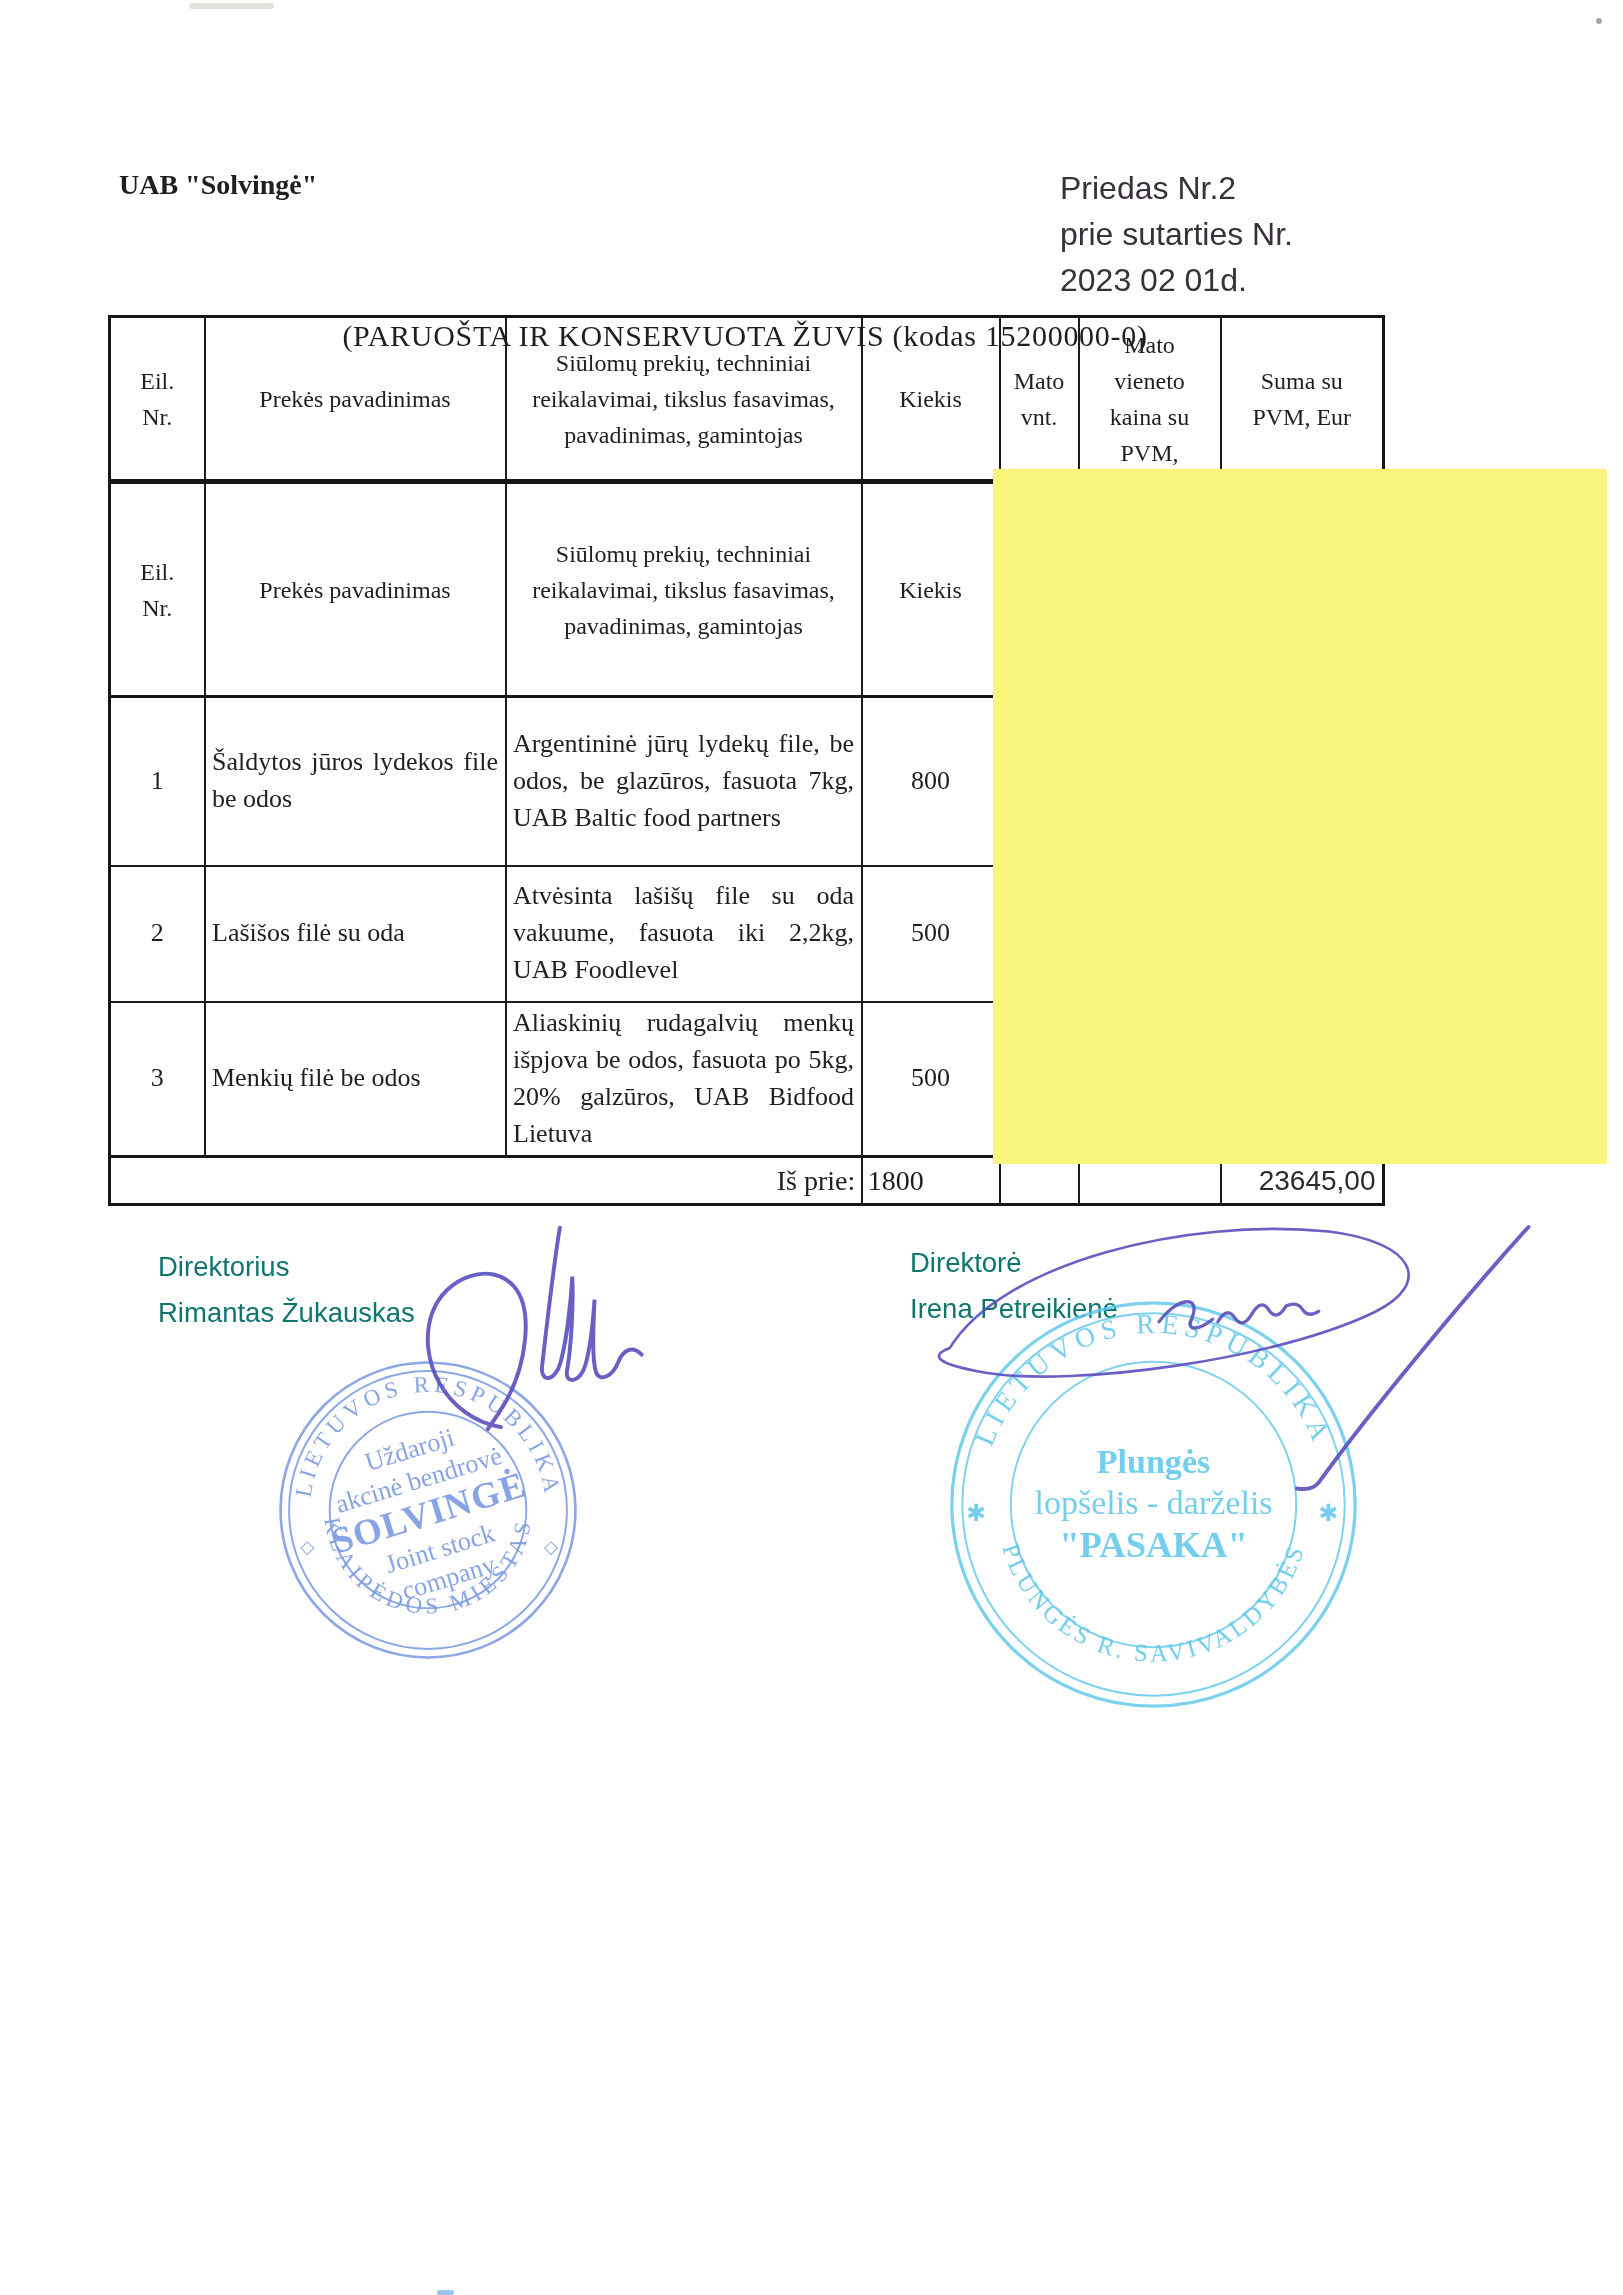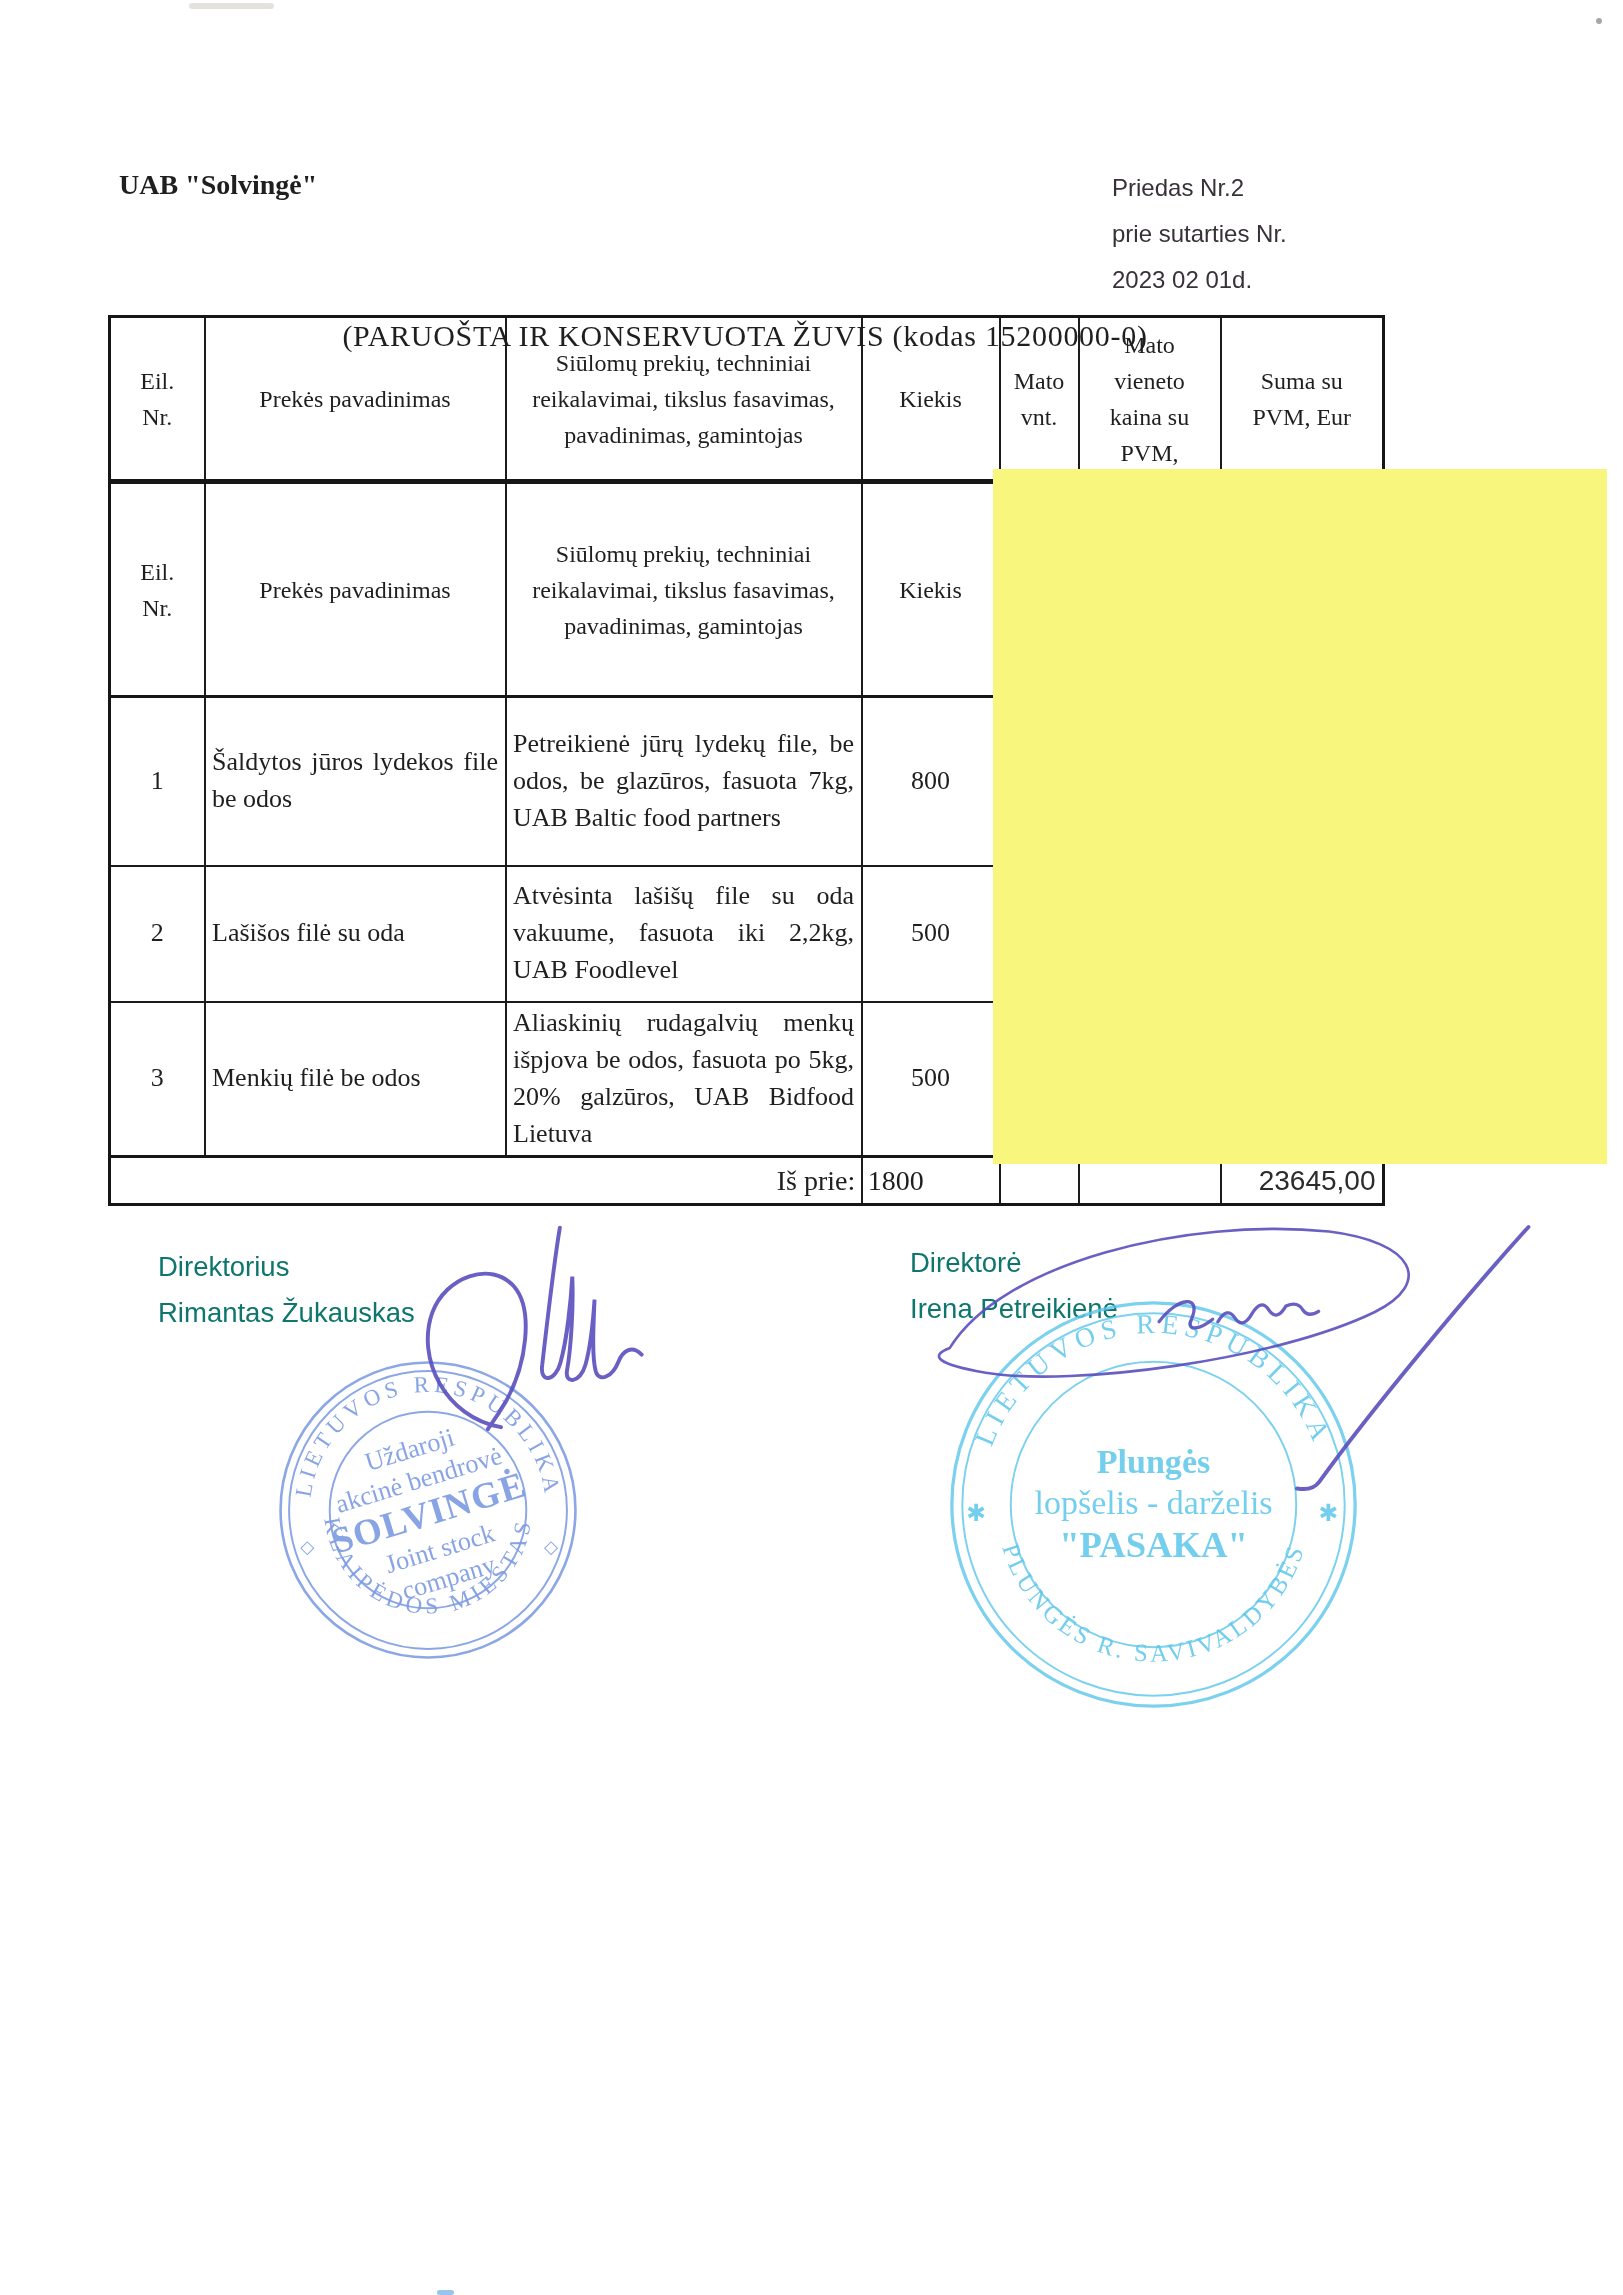--- a/index.html
+++ b/index.html
@@ -1,22 +1,22 @@
 <!DOCTYPE html>
 <html style="font-size:10.5px"><head>
 <meta charset="utf-8">
 <style>
   html,body{margin:0;padding:0;}
   body{width:1623px;height:2295px;background:#ffffff;position:relative;overflow:hidden;
        font-family:"Liberation Serif","DejaVu Serif",serif;color:#1f1f1f;}
   .abs{position:absolute;}
   
   .hleft{left:119px;top:162px;font-weight:bold;font-size:28px;line-height:45px;}
-  .hright{left:1112px;top:165px;font-family:"Liberation Sans","DejaVu Sans",sans-serif;
-          font-size:24px;line-height:46px;color:#38313a;}
+  .hright{left:1060px;top:165px;font-family:"Liberation Sans","DejaVu Sans",sans-serif;
+          font-size:32px;line-height:46px;color:#38313a;}
   .title{left:108px;top:275px;width:1274px;text-align:center;font-size:30px;letter-spacing:0.7px;margin-top:44px;}
   
   .tblwrap{left:108px;top:315px;z-index:1;}
   table{border-collapse:collapse;table-layout:fixed;width:1274px;}
   td{border:2.6px solid #1b1b1b;vertical-align:middle;font-size:26px;line-height:1.42;
      padding:2.6px 6.5px;overflow:hidden;}
   td.hd{text-align:center;font-size:24px;line-height:1.5;padding:2.6px 17px;}
   tr.h1 td{border-bottom:5.2px solid #161616;}
   tr.h2 td{border-bottom:3.9px solid #161616;}
   tr.r3 td{border-bottom:3.9px solid #161616;}
@@ -82,21 +82,21 @@
       <td class="hd">Prekės pavadinimas</td>
       <td class="hd">Siūlomų prekių, techniniai reikalavimai, tikslus fasavimas, pavadinimas, gamintojas</td>
       <td class="hd">Kiekis</td>
       <td></td>
       <td></td>
       <td></td>
     </tr>
     <tr style="height:169px">
       <td class="num">1</td>
       <td class="just">Šaldytos jūros lydekos file be odos</td>
-      <td class="just">Petreikienė jūrų lydekų file, be odos, be glazūros, fasuota 7kg, UAB Baltic food partners</td>
+      <td class="just">Argentininė jūrų lydekų file, be odos, be glazūros, fasuota 7kg, UAB Baltic food partners</td>
       <td class="qty">800</td>
       <td></td>
       <td></td>
       <td></td>
     </tr>
     <tr style="height:136px">
       <td class="num">2</td>
       <td class="just">Lašišos filė su oda</td>
       <td class="just">Atvėsinta lašišų file su oda vakuume, fasuota iki 2,2kg, UAB Foodlevel</td>
       <td class="qty">500</td>

